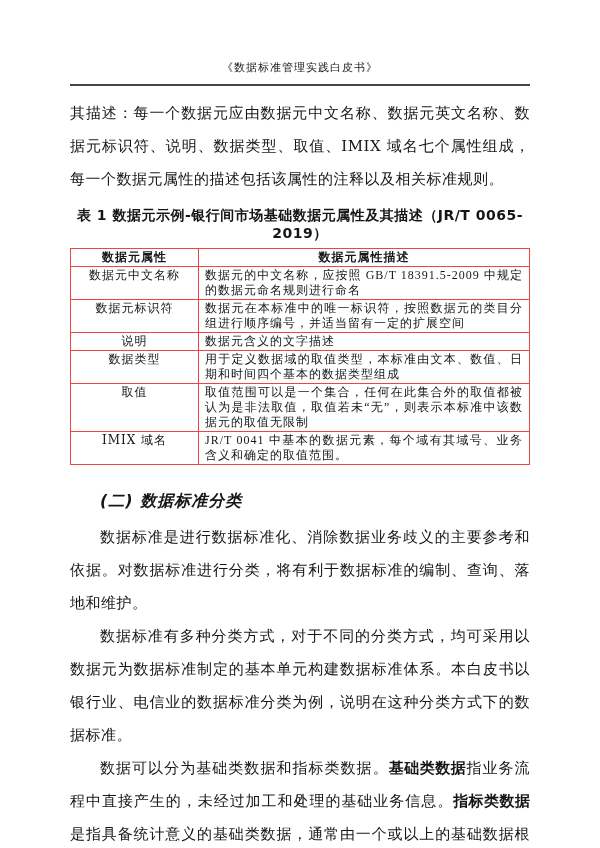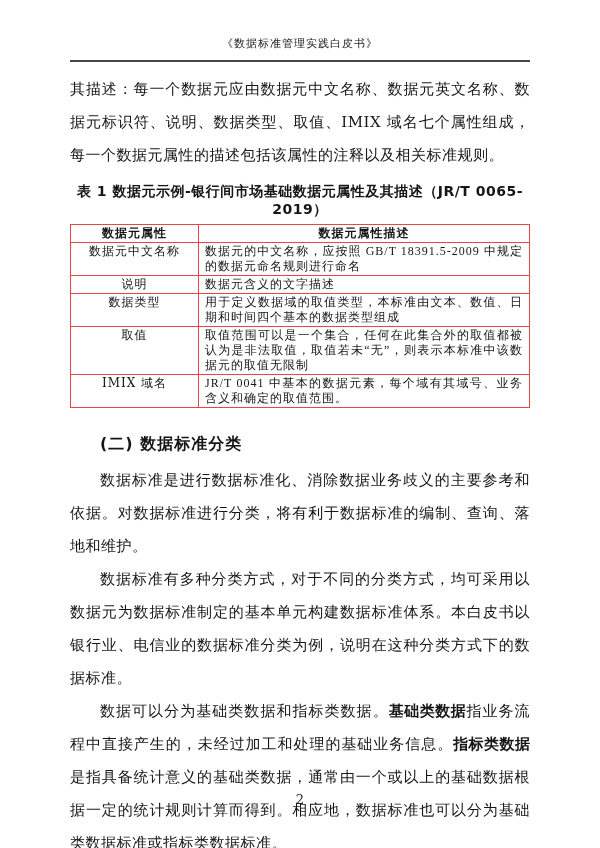--- a/index.html
+++ b/index.html
@@ -14,21 +14,21 @@
     position: relative;
     font-family: "DejaVu Serif", "Liberation Serif", serif;
     color: #161616;
   }
   .content {
     width: 460px;
     margin: 0 auto;
   }
   
   .running-header {
-    padding-top: 36px;
+    padding-top: 60px;
     text-align: center;
     font-size: 11px;
     letter-spacing: 1px;
     color: #222;
     border-bottom: 2px solid #454545;
     padding-bottom: 9px;
   }
   
   .para {
     font-size: 15px;
@@ -86,20 +86,21 @@
   }
   
   .section-heading {
     margin-top: 26px;
     margin-bottom: 0;
     padding-left: 30px;
     font-size: 16px;
     font-weight: bold;
     letter-spacing: 1px;
     font-family: "DejaVu Sans", "Liberation Sans", sans-serif;
+    font-style: italic;
   }
   .section-body { margin-top: 9px; }
   
   .page-number {
     position: absolute;
     left: 0;
     width: 600px;
     top: 792px;
     text-align: center;
     font-size: 13px;
@@ -127,20 +128,24 @@
         <th>数据元属性</th>
         <th>数据元属性描述</th>
       </tr>
     </thead>
     <tbody>
         <tr>
           <td class="attr-col">数据元中文名称</td>
           <td class="desc-col">数据元的中文名称，应按照 GB/T 18391.5-2009 中规定的数据元命名规则进行命名</td>
         </tr>
         <tr>
+          <td class="attr-col">数据元标识符</td>
+          <td class="desc-col">数据元在本标准中的唯一标识符，按照数据元的类目分组进行顺序编号，并适当留有一定的扩展空间</td>
+        </tr>
+        <tr>
           <td class="attr-col">说明</td>
           <td class="desc-col">数据元含义的文字描述</td>
         </tr>
         <tr>
           <td class="attr-col">数据类型</td>
           <td class="desc-col">用于定义数据域的取值类型，本标准由文本、数值、日期和时间四个基本的数据类型组成</td>
         </tr>
         <tr>
           <td class="attr-col">取值</td>
           <td class="desc-col">取值范围可以是一个集合，任何在此集合外的取值都被认为是非法取值，取值若未“无”，则表示本标准中该数据元的取值无限制</td>

